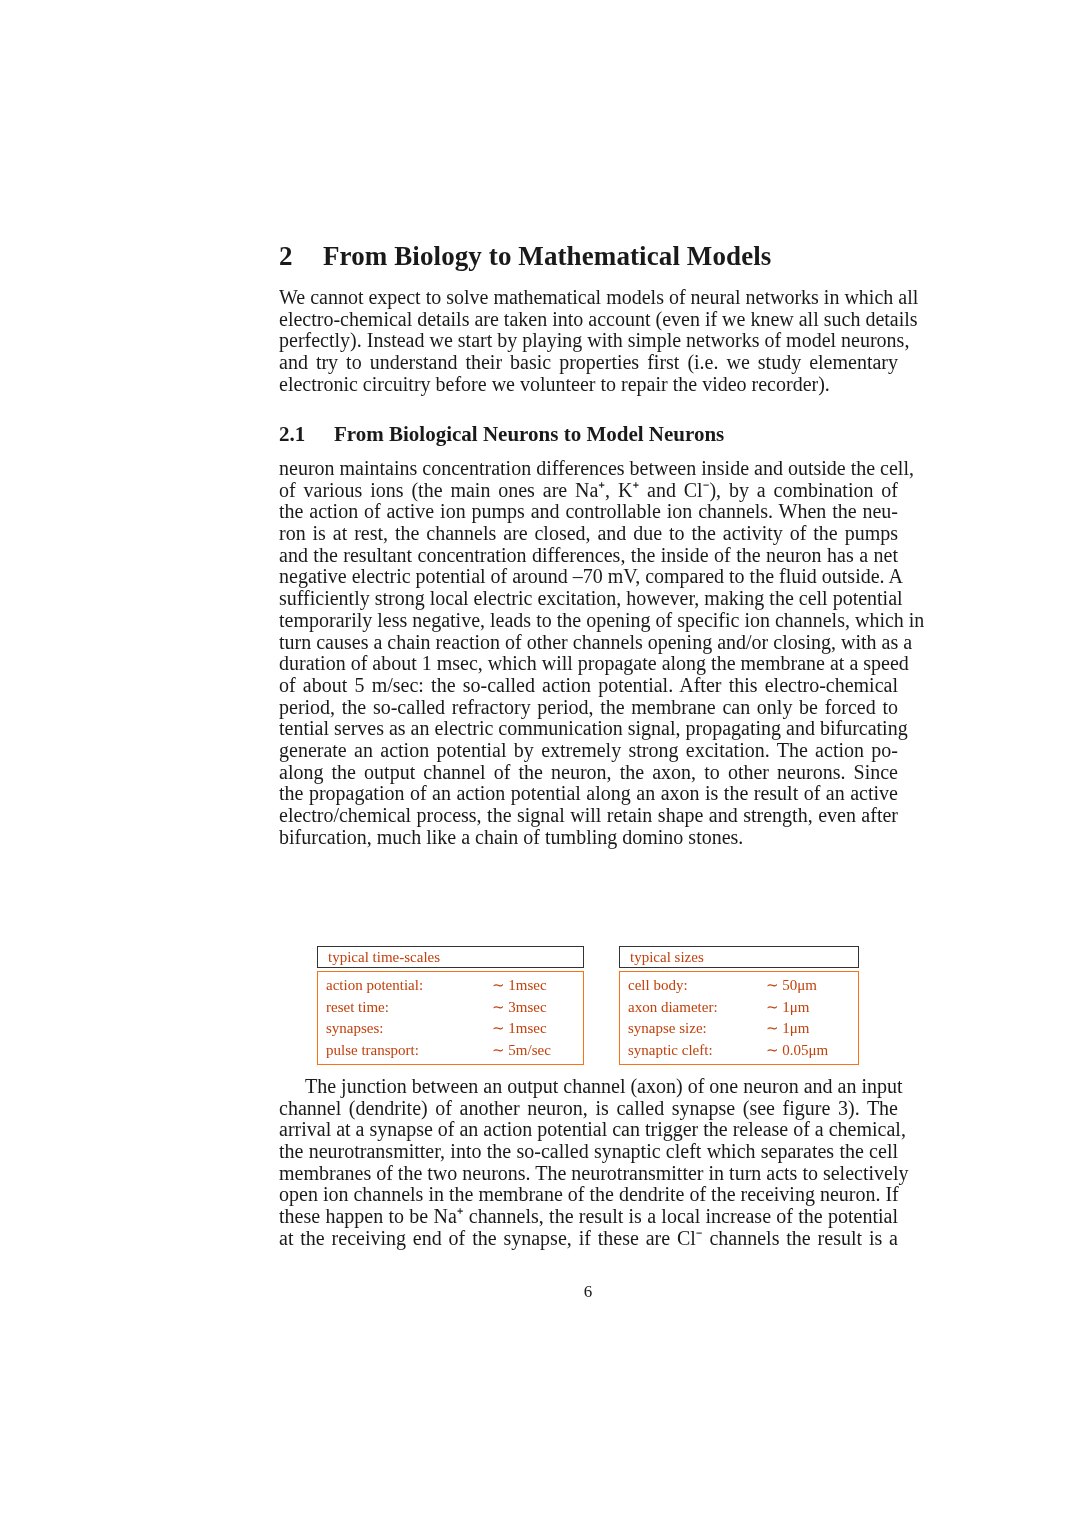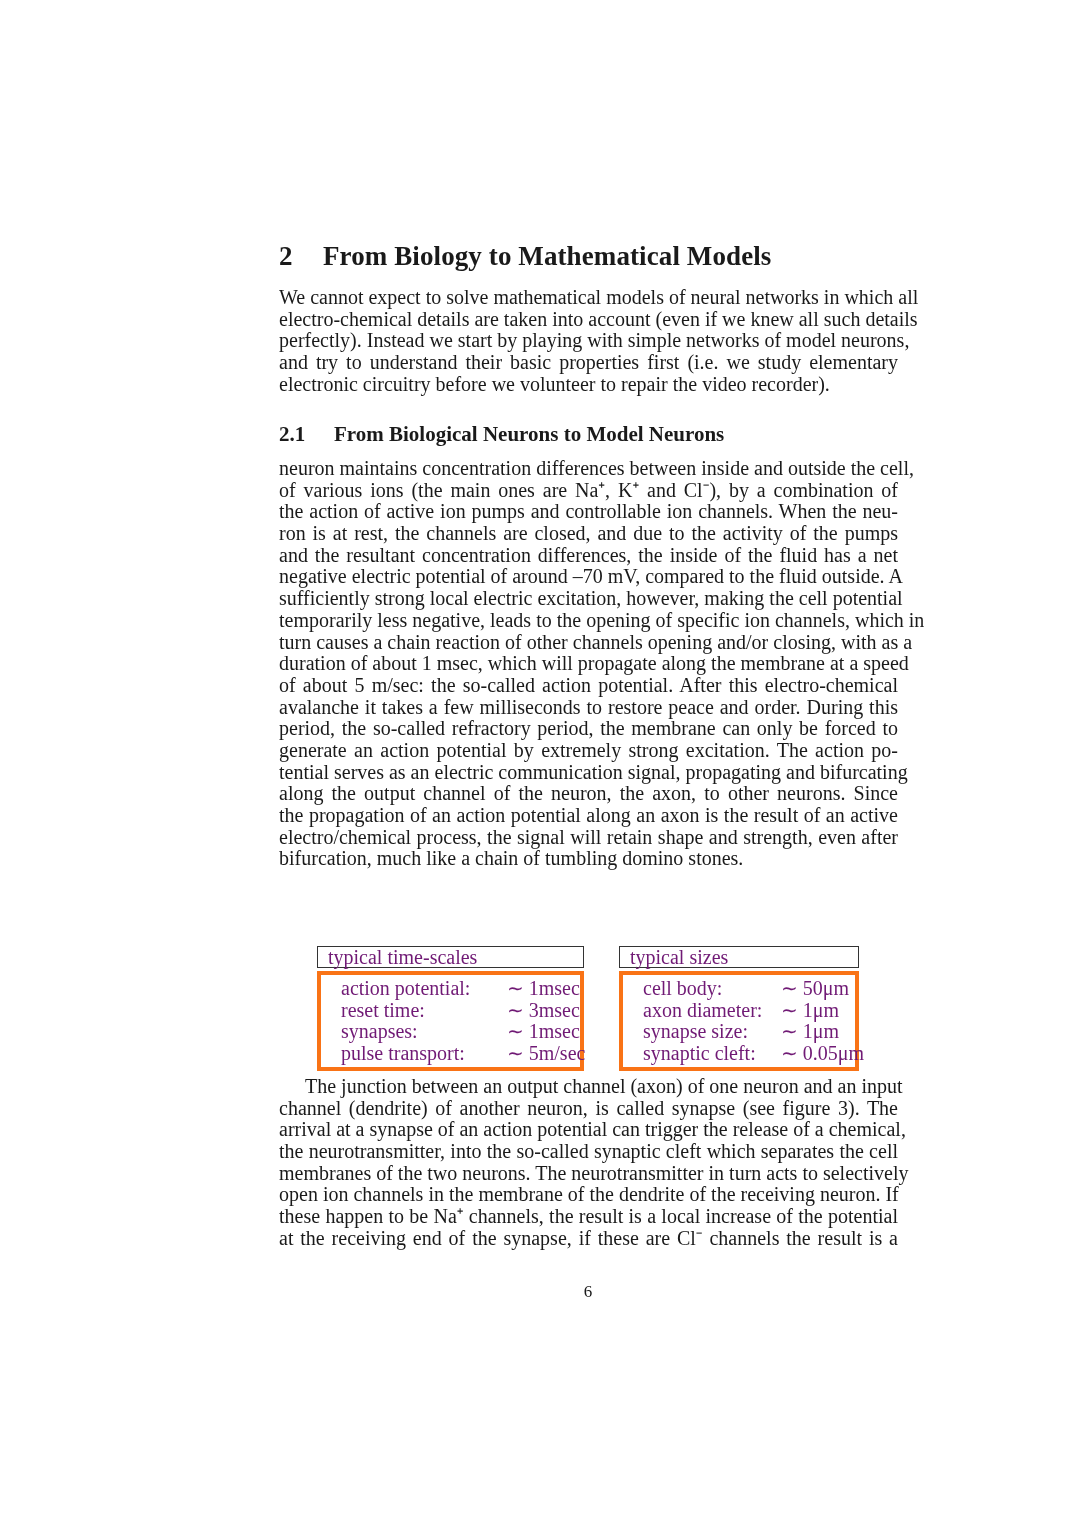--- a/index.html
+++ b/index.html
@@ -33,28 +33,28 @@
     .para .line { display: block; text-align: justify; text-align-last: justify; height: 21.7px; white-space: nowrap; }
     .para .line.last { text-align-last: left; }
     .para.indent .line.first { text-indent: 26px; }
     .para1 { top: 287px; }
     .para2 { top: 458px; }
     .para3 { top: 1076px; }
 
     .tbl {
       position: absolute; top: 946px;
       font-family: "Liberation Serif", serif;
-      font-size: 20px; color: #701a75;
+      font-size: 15px; color: #c2410c;
     }
     .tbl .hdr {
       border: 1px solid #333; height: 22px; line-height: 21px;
       padding-left: 10px; box-sizing: border-box; margin-bottom: 3px;
     }
     .tbl .body {
-      border: 4px solid #f97316; padding: 3px 0 3px 20px; box-sizing: border-box;
+      border: 1px solid #f97316; padding: 3px 0 3px 8px; box-sizing: border-box;
     }
     .tbl .row { display: flex; height: 21.5px; line-height: 21.5px; }
     .tbl .row .k { flex: none; }
     .tbl .row .v { flex: none; }
     .tbl-time { left: 317px; width: 267px; }
     .tbl-time .k { width: 166px; }
     .tbl-size { left: 619px; width: 240px; }
     .tbl-size .k { width: 138px; }
 
     .page-number {
@@ -81,31 +81,30 @@
 
   <div class="subsection-title">
     <span class="num">2.1</span><span>From Biological Neurons to Model Neurons</span>
   </div>
 
   <div class="para para2">
     <span class="line">neuron maintains concentration differences between inside and outside the cell,</span>
     <span class="line">of various ions (the main ones are Na⁺, K⁺ and Cl⁻), by a combination of</span>
     <span class="line">the action of active ion pumps and controllable ion channels. When the neu-</span>
     <span class="line">ron is at rest, the channels are closed, and due to the activity of the pumps</span>
-    <span class="line">and the resultant concentration differences, the inside of the fluid has a net</span>
+    <span class="line">and the resultant concentration differences, the inside of the neuron has a net</span>
     <span class="line">negative electric potential of around –70 mV, compared to the fluid outside. A</span>
     <span class="line">sufficiently strong local electric excitation, however, making the cell potential</span>
     <span class="line">temporarily less negative, leads to the opening of specific ion channels, which in</span>
     <span class="line">turn causes a chain reaction of other channels opening and/or closing, with as a</span>
     <span class="line">duration of about 1 msec, which will propagate along the membrane at a speed</span>
     <span class="line">of about 5 m/sec: the so-called action potential. After this electro-chemical</span>
-    <span class="line">avalanche it takes a few milliseconds to restore peace and order. During this</span>
     <span class="line">period, the so-called refractory period, the membrane can only be forced to</span>
+    <span class="line">tential serves as an electric communication signal, propagating and bifurcating</span>
     <span class="line">generate an action potential by extremely strong excitation. The action po-</span>
-    <span class="line">tential serves as an electric communication signal, propagating and bifurcating</span>
     <span class="line">along the output channel of the neuron, the axon, to other neurons. Since</span>
     <span class="line">the propagation of an action potential along an axon is the result of an active</span>
     <span class="line">electro/chemical process, the signal will retain shape and strength, even after</span>
     <span class="line last">bifurcation, much like a chain of tumbling domino stones.</span>
   </div>
 
   <div class="para para3 indent">
     <span class="line first">The junction between an output channel (axon) of one neuron and an input</span>
     <span class="line">channel (dendrite) of another neuron, is called synapse (see figure 3). The</span>
     <span class="line">arrival at a synapse of an action potential can trigger the release of a chemical,</span>

